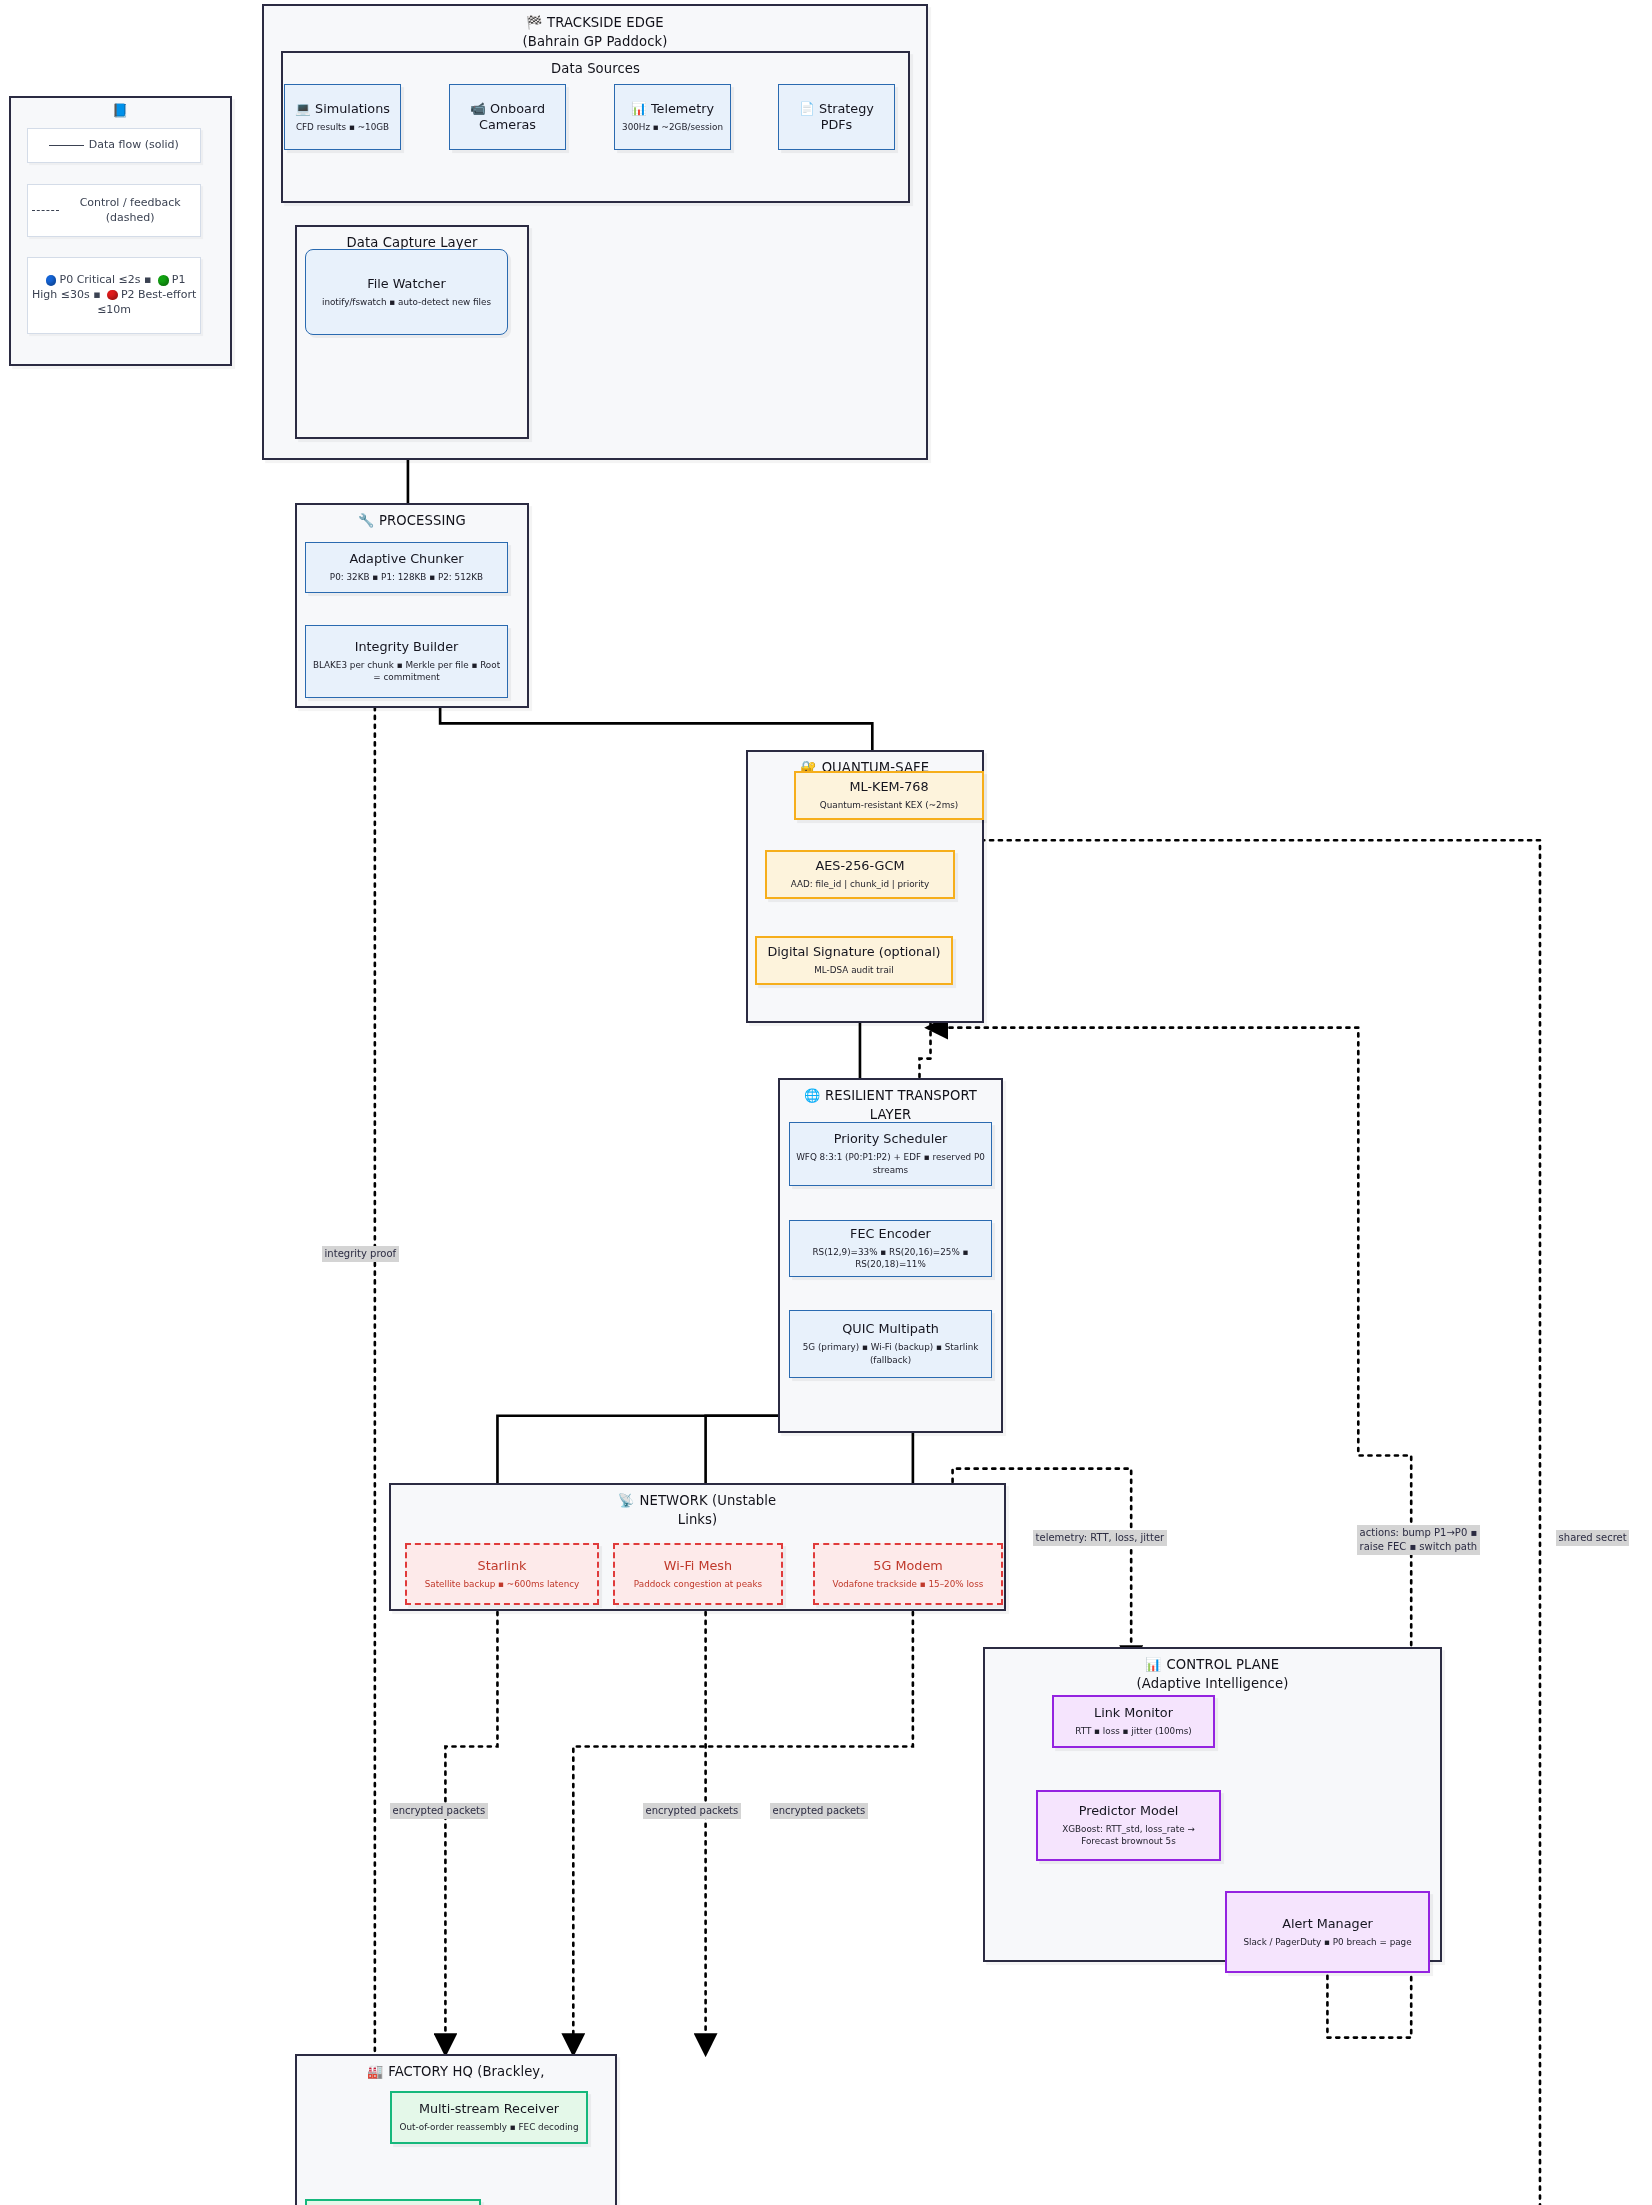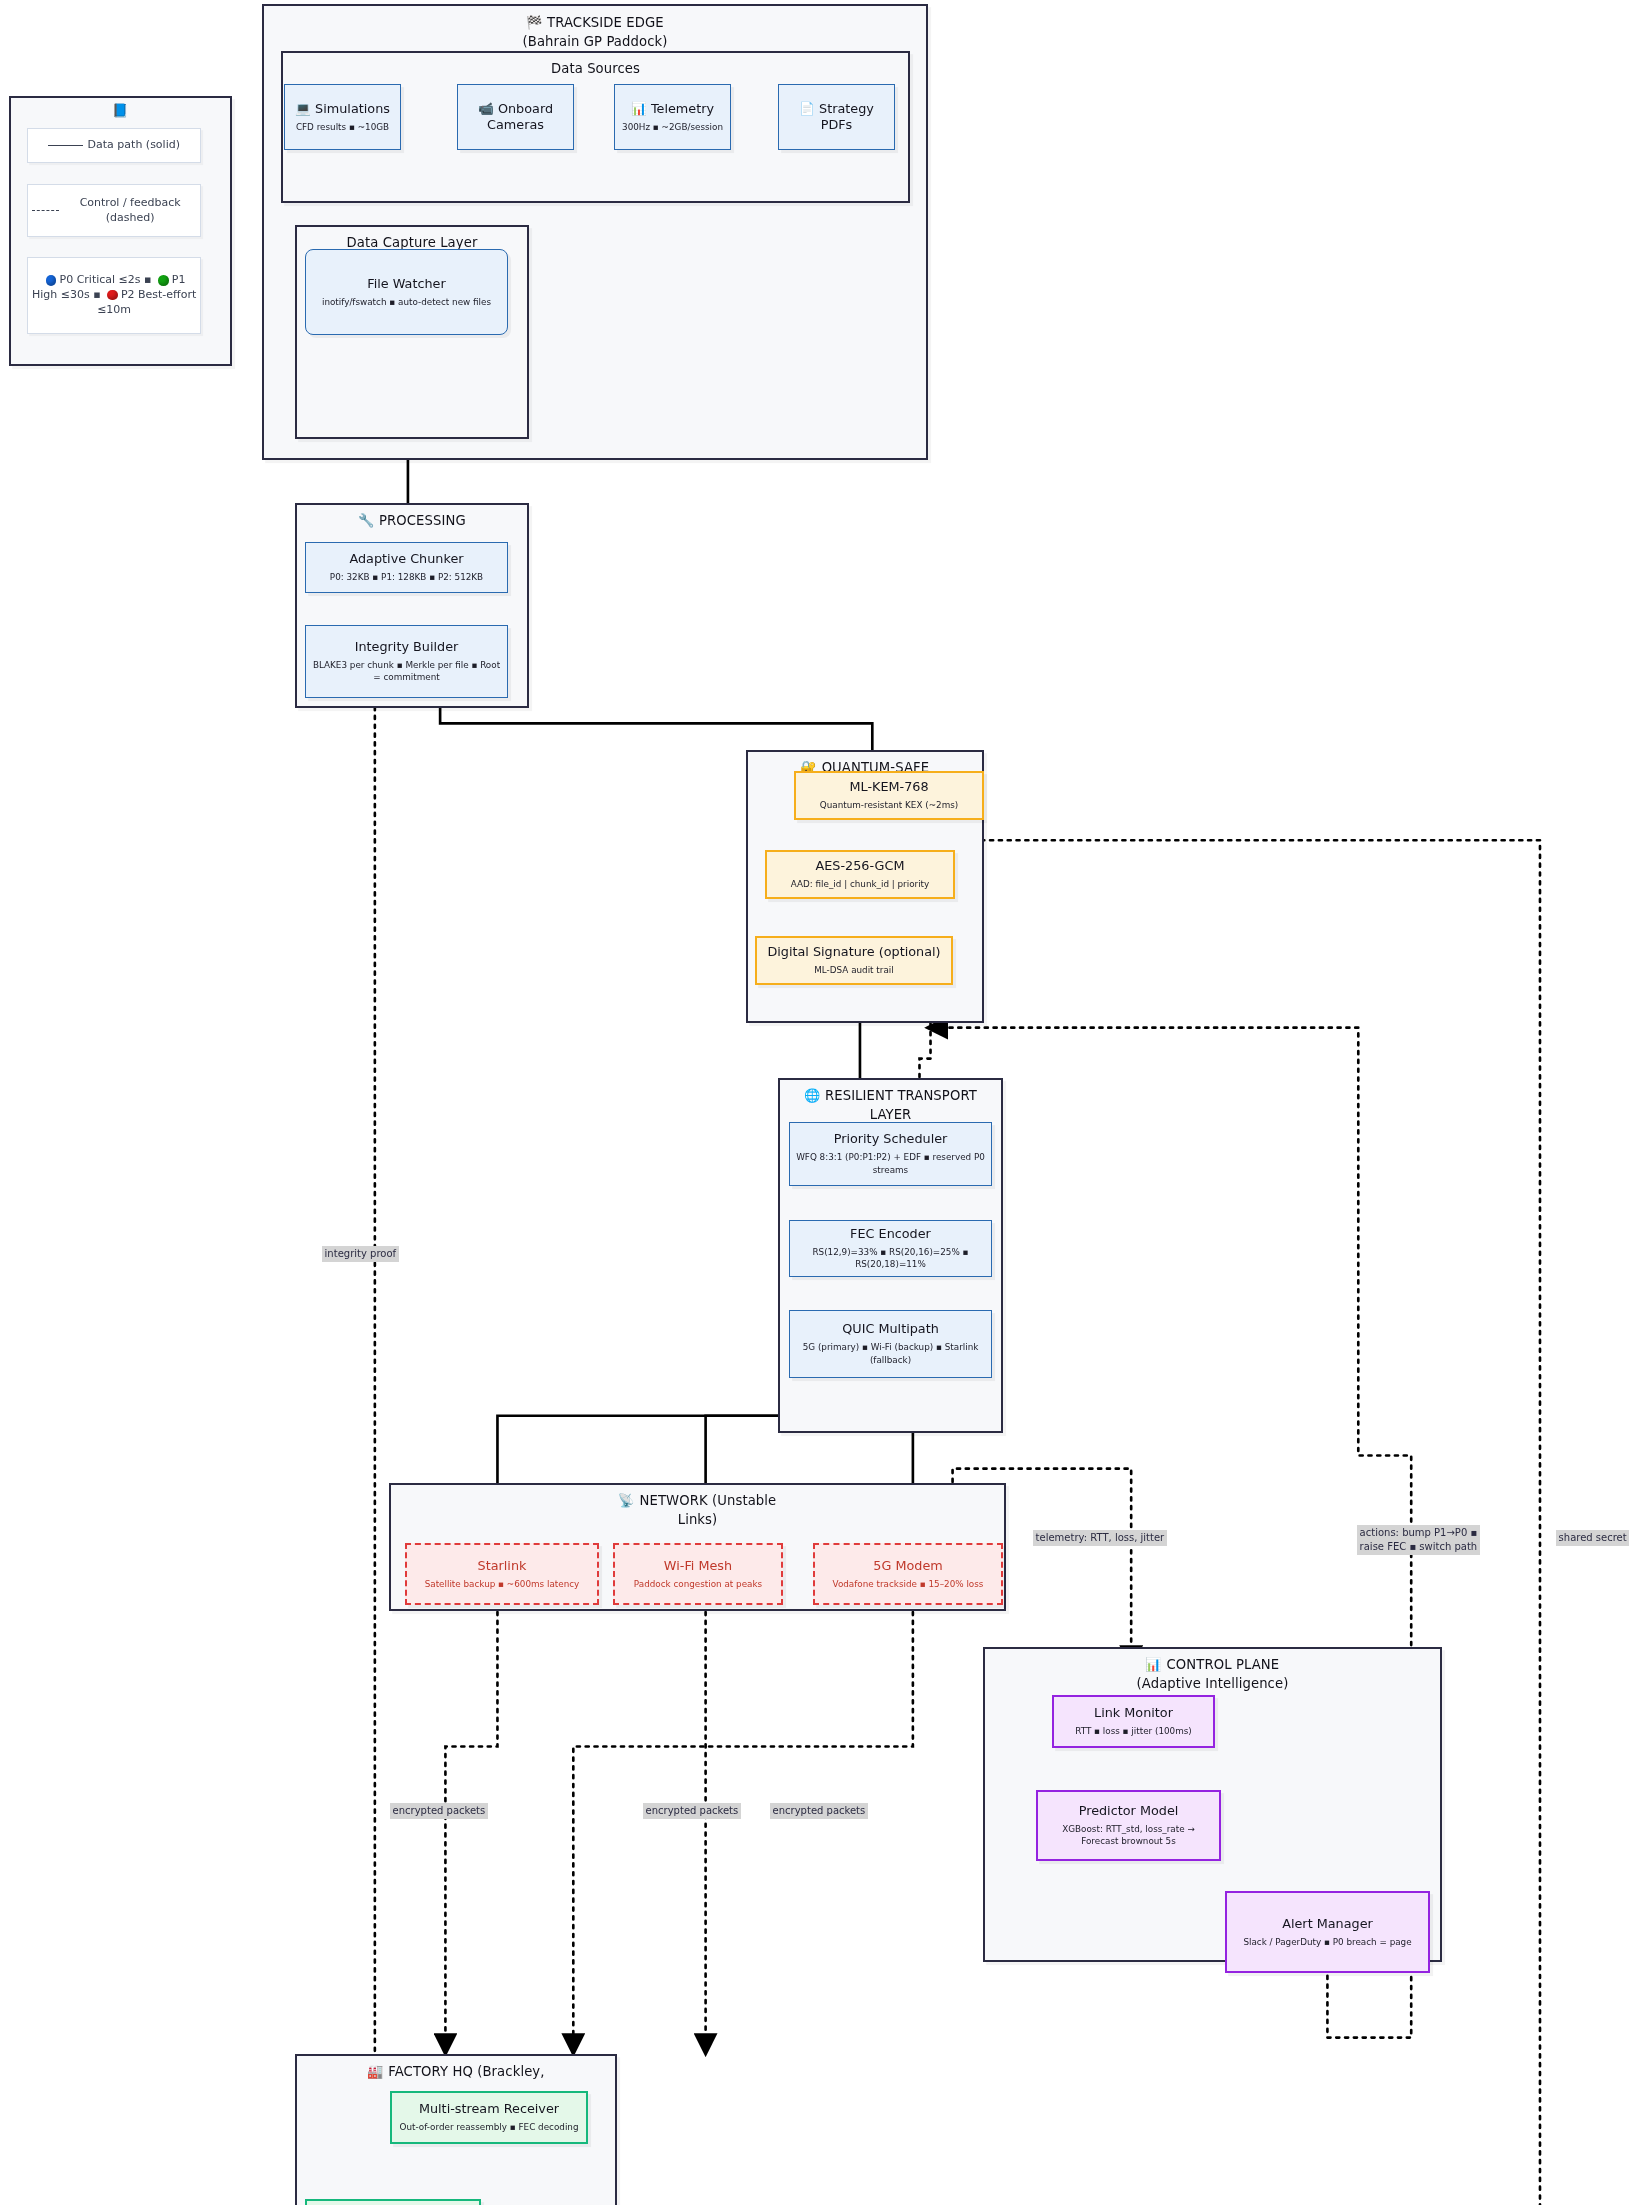--- a/index.html
+++ b/index.html
@@ -118,21 +118,21 @@
       <path d="M2160,3560 L2160,3330 L2565,3330 L2565,3770"></path>
 
       <path d="M3010,4460 L3010,4620 L3200,4620 L3200,3300 L3080,3300 L3080,2330 L2110,2330"></path>
     </g>
   </svg>
 
   <div id="legend">
     <div class="lg-icon">📘</div>
     <div class="lg-item" style="top:30px;height:35px;">
       <span class="solidline"></span>
-      <span>Data path (solid)</span>
+      <span>Data flow (solid)</span>
     </div>
     <div class="lg-item" style="top:86px;height:53px;">
       <span class="dashline"></span>
       <span>Control / feedback (dashed)</span>
     </div>
     <div class="lg-item" style="top:159px;height:77px;">
       <span><span class="dot" style="background: rgb(21, 101, 216);"></span><span>P0 Critical ≤2s ▪ </span><span class="dot" style="background: rgb(18, 163, 18);"></span><span>P1 High ≤30s ▪ </span><span class="dot" style="background: rgb(224, 27, 27);"></span><span>P2 Best-effort ≤10m</span></span>
     </div>
   </div>
 
@@ -141,21 +141,21 @@
 (Bahrain GP Paddock)</div>
   </div>
   <div class="sg" style="left:281px;top:51px;width:629px;height:152px;">
     <div class="sg-title">Data Sources</div>
   </div>
 
   <div class="node blue" style="left:284px;top:84px;width:117px;height:66px;">
     <div class="t">💻 Simulations</div>
     <div class="s">CFD results ▪ ~10GB</div>
   </div>
-  <div class="node blue onlytitle" style="left:449px;top:84px;width:117px;height:66px;margin-left:8px;">
+  <div class="node blue onlytitle" style="left:449px;top:84px;width:117px;height:66px;">
     <div class="t" style="white-space:pre-line">📹 Onboard
 Cameras</div>
   </div>
   <div class="node blue" style="left:614px;top:84px;width:117px;height:66px;">
     <div class="t">📊 Telemetry</div>
     <div class="s">300Hz ▪ ~2GB/session</div>
   </div>
   <div class="node blue onlytitle" style="left:778px;top:84px;width:117px;height:66px;">
     <div class="t" style="white-space:pre-line">📄 Strategy
 PDFs</div>

